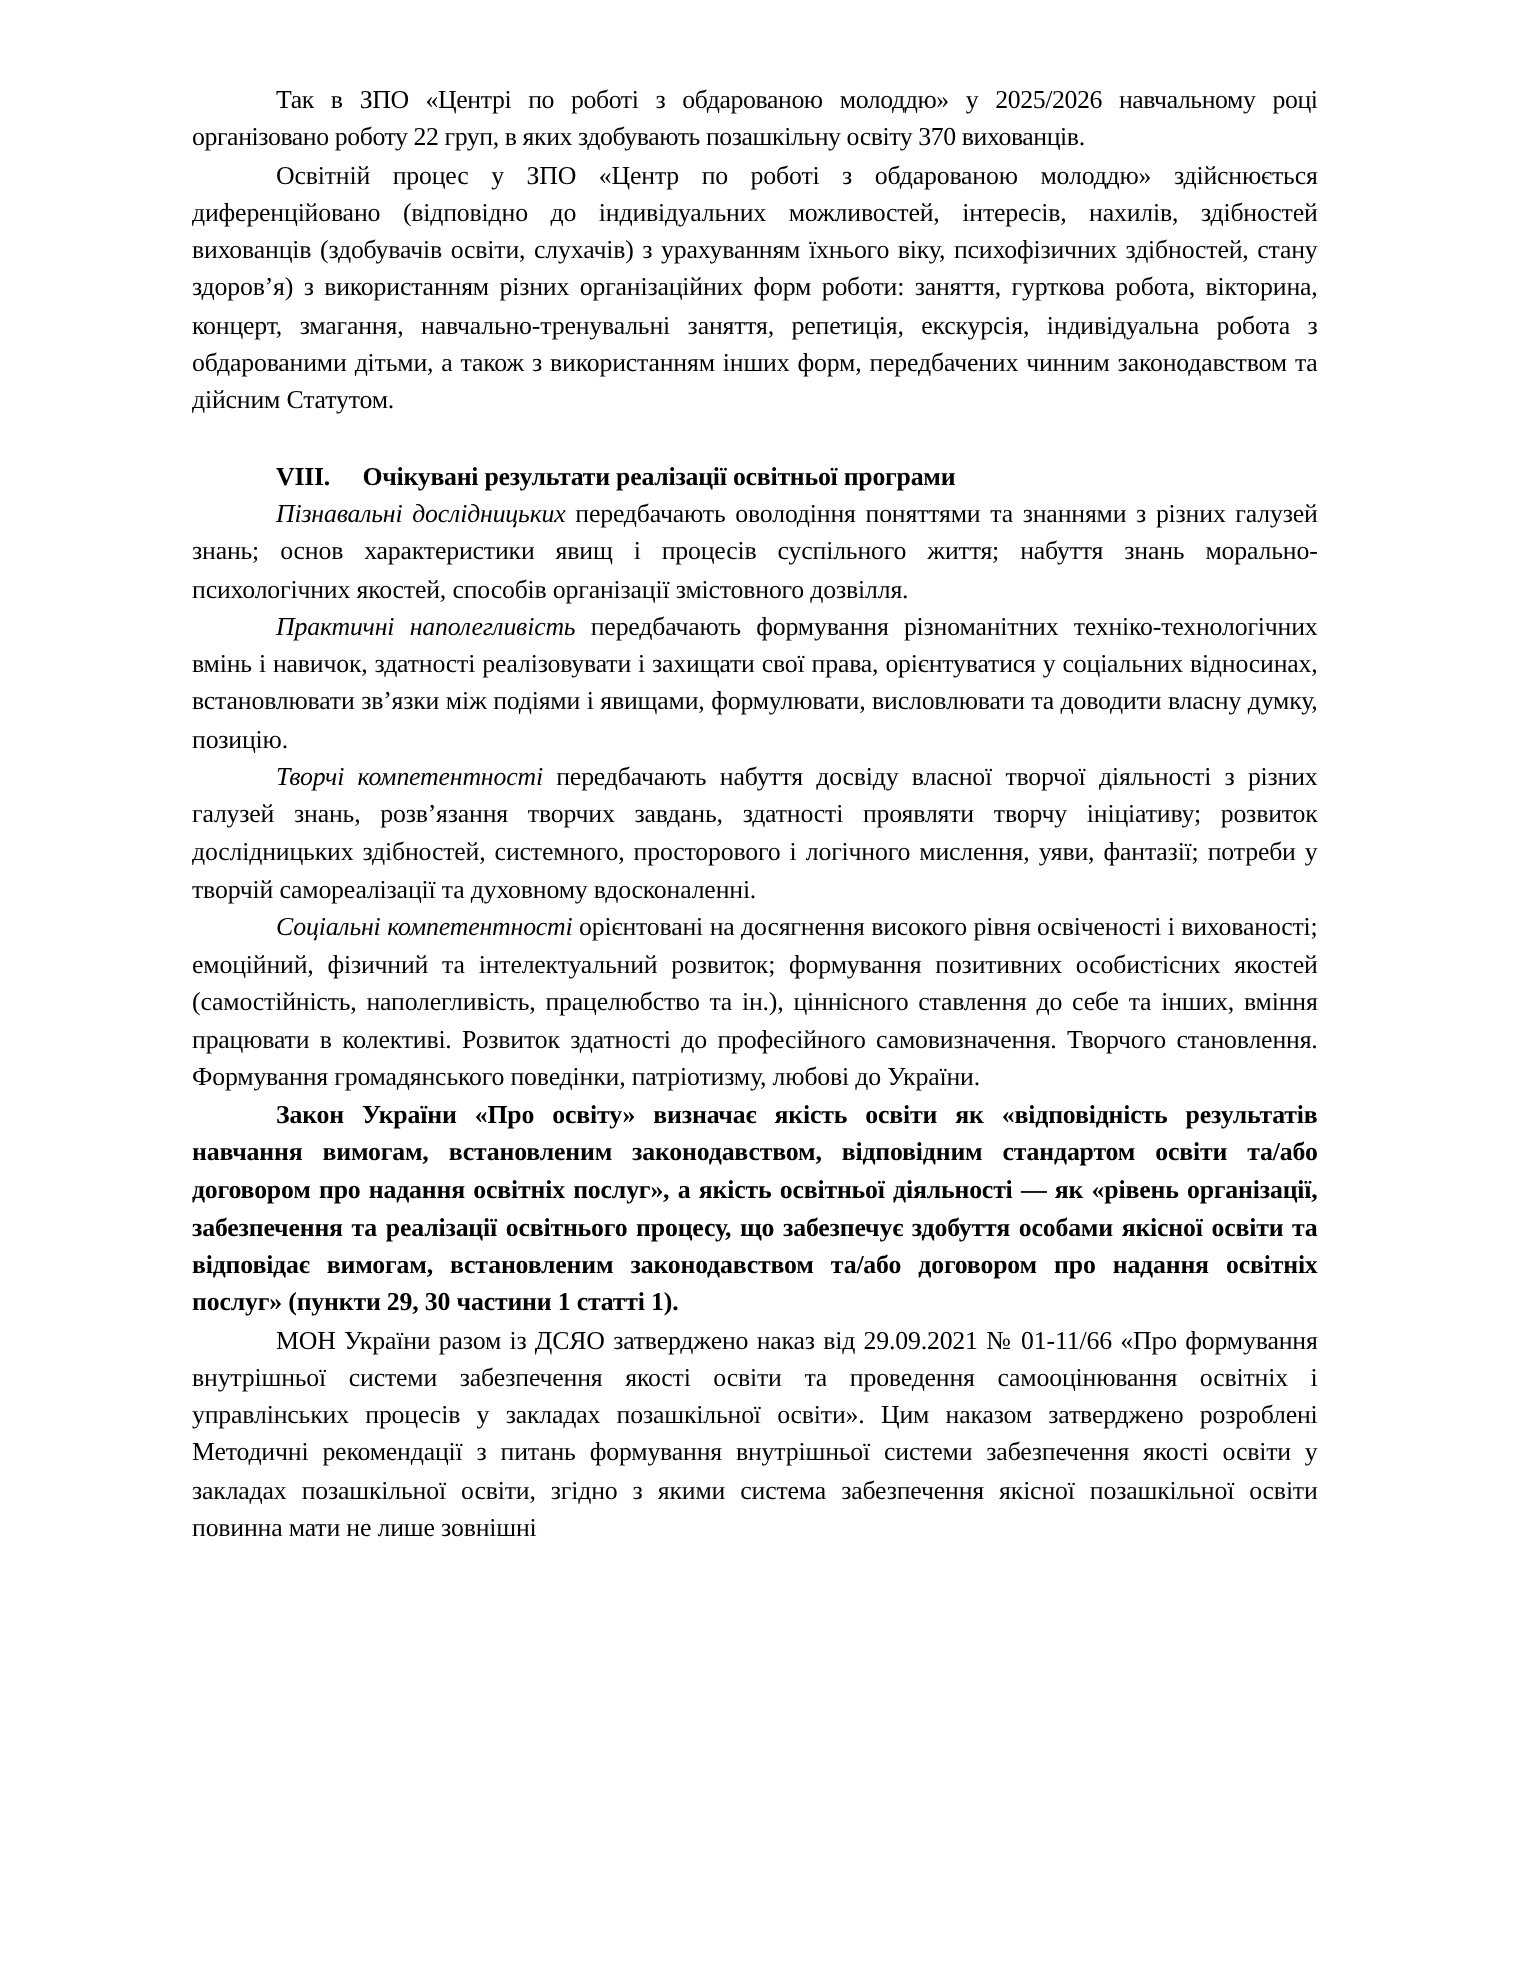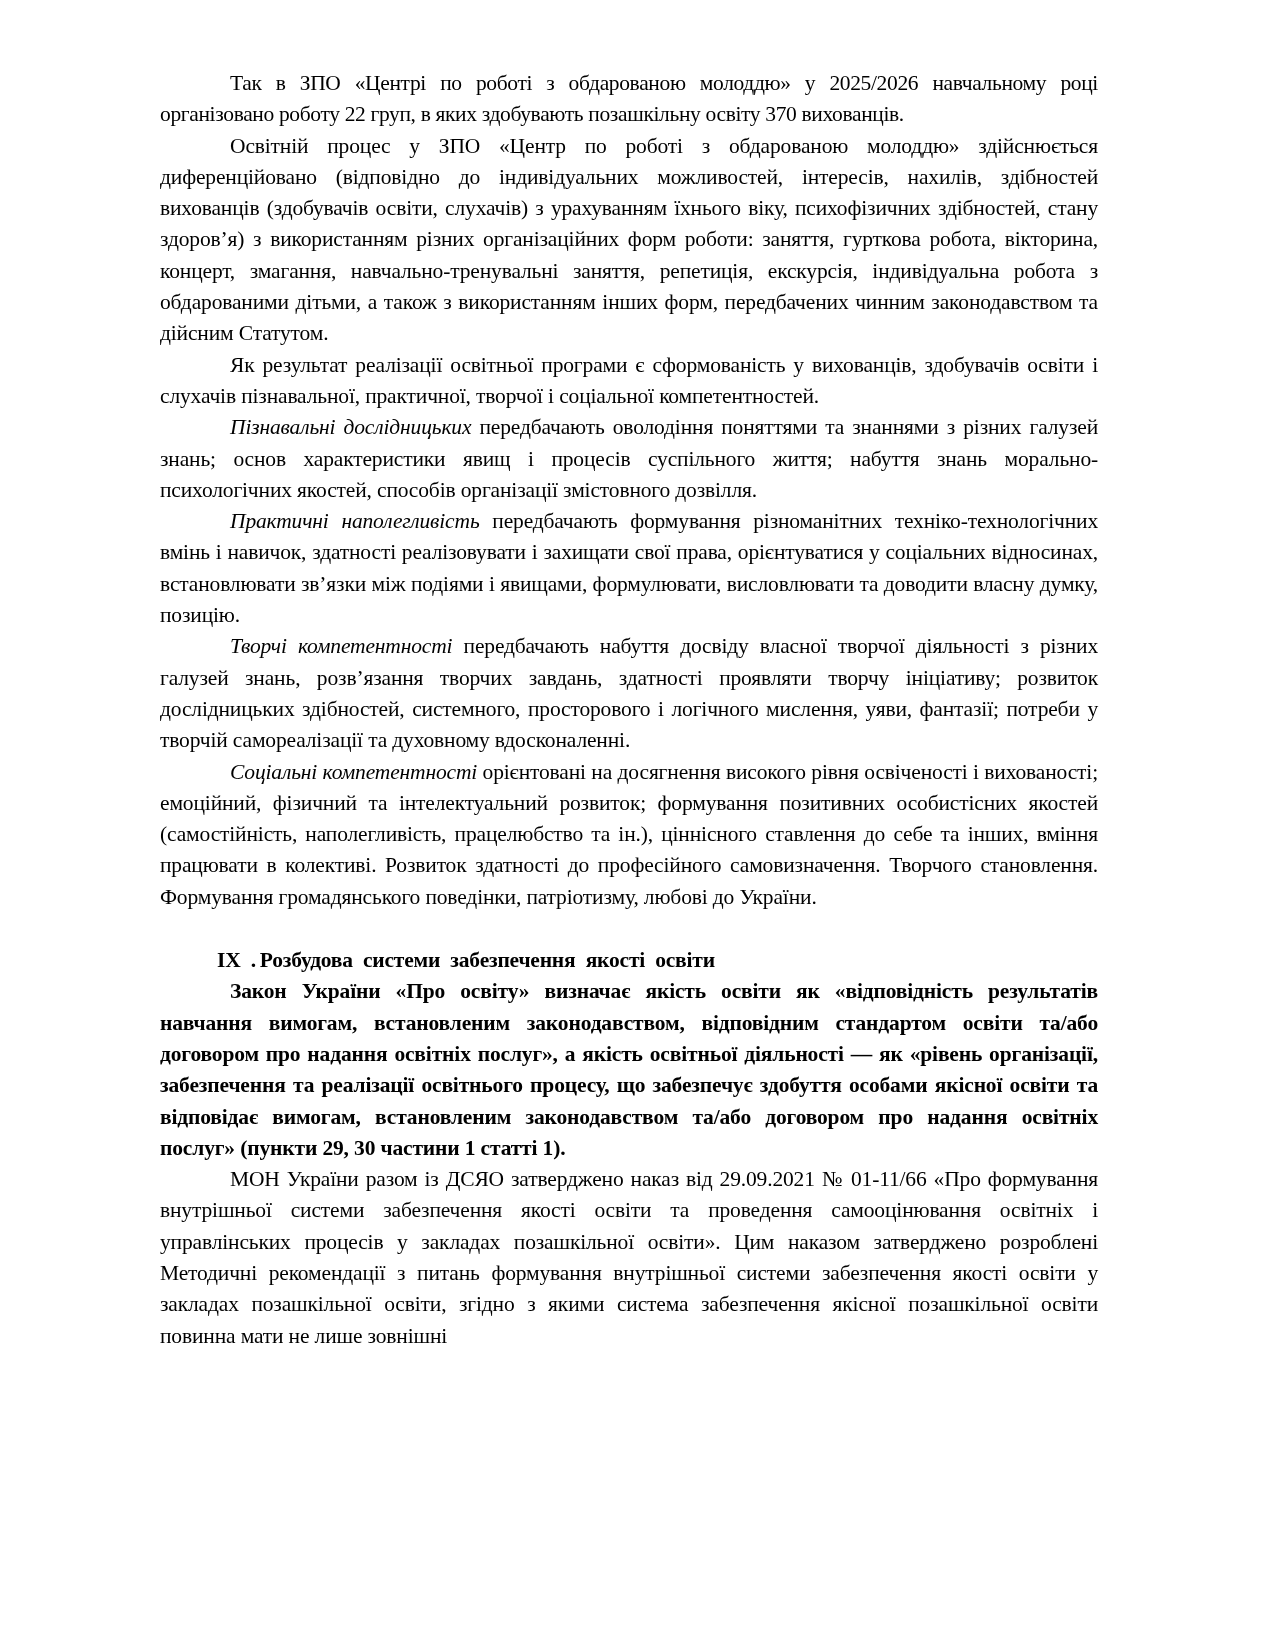--- a/index.html
+++ b/index.html
@@ -45,29 +45,28 @@
   em { font-style: italic; }
 </style>
 </head>
 <body>
 
 <div class="page">
 
   <p class="p tight">Так в ЗПО «Центрі по роботі з обдарованою молоддю» у 2025/2026 навчальному році організовано роботу 22 груп, в яких здобувають позашкільну освіту 370 вихованців.</p>
   <p class="p">Освітній процес у ЗПО «Центр по роботі з обдарованою молоддю» здійснюється диференційовано (відповідно до індивідуальних можливостей, інтересів, нахилів, здібностей вихованців (здобувачів освіти, слухачів) з урахуванням їхнього віку, психофізичних здібностей, стану здоров’я) з використанням різних організаційних форм роботи: заняття, гурткова робота, вікторина, концерт, змагання, навчально-тренувальні заняття, репетиція, екскурсія, індивідуальна робота з обдарованими дітьми, а також з використанням інших форм, передбачених чинним законодавством та дійсним Статутом.</p>
 
-  <p class="p">Як результат реалізації освітньої програми є сформованість у вихованців, здобувачів освіти і слухачів пізнавальної, практичної, творчої і соціальної компетентностей.</p>
+  <h2 class="heading h8">
+    <span class="num">VIII.</span><span>Очікувані результати реалізації освітньої програми</span>
+  </h2>
 
   <p class="p"><em>Пізнавальні дослідницьких</em><span> передбачають оволодіння поняттями та знаннями з різних галузей знань; основ характеристики явищ і процесів суспільного життя; набуття знань морально-психологічних якостей, способів організації змістовного дозвілля.</span></p>
 
   <p class="p"><em>Практичні наполегливість</em><span> передбачають формування різноманітних техніко-технологічних вмінь і навичок, здатності реалізовувати і захищати свої права, орієнтуватися у соціальних відносинах, встановлювати зв’язки між подіями і явищами, формулювати, висловлювати та доводити власну думку, позицію.</span></p>
 
   <p class="p"><em>Творчі компетентності</em><span> передбачають набуття досвіду власної творчої діяльності з різних галузей знань, розв’язання творчих завдань, здатності проявляти творчу ініціативу; розвиток дослідницьких здібностей, системного, просторового і логічного мислення, уяви, фантазії; потреби у творчій самореалізації та духовному вдосконаленні.</span></p>
 
   <p class="p"><em>Соціальні компетентності</em><span> орієнтовані на досягнення високого рівня освіченості і вихованості; емоційний, фізичний та інтелектуальний розвиток; формування позитивних особистісних якостей (самостійність, наполегливість, працелюбство та ін.), ціннісного ставлення до себе та інших, вміння працювати в колективі. Розвиток здатності до професійного самовизначення. Творчого становлення. Формування громадянського поведінки, патріотизму, любові до України.</span></p>
 
-  <h2 class="heading h9">
-    <span class="num">IX .</span><span>Розбудова системи забезпечення якості освіти</span>
-  </h2>
   <p class="p law">Закон України «Про освіту» визначає якість освіти як «відповідність результатів навчання вимогам, встановленим законодавством, відповідним стандартом освіти та/або договором про надання освітніх послуг», а якість освітньої діяльності — як «рівень організації, забезпечення та реалізації освітнього процесу, що забезпечує здобуття особами якісної освіти та відповідає вимогам, встановленим законодавством та/або договором про надання освітніх послуг» (пункти 29, 30 частини 1 статті 1).</p>
   <p class="p">МОН України разом із ДСЯО затверджено наказ від 29.09.2021 № 01-11/66 «Про формування внутрішньої системи забезпечення якості освіти та проведення самооцінювання освітніх і управлінських процесів у закладах позашкільної освіти». Цим наказом затверджено розроблені Методичні рекомендації з питань формування внутрішньої системи забезпечення якості освіти у закладах позашкільної освіти, згідно з якими система забезпечення якісної позашкільної освіти повинна мати не лише зовнішні</p>
 
 </div>
 
 </body></html>

